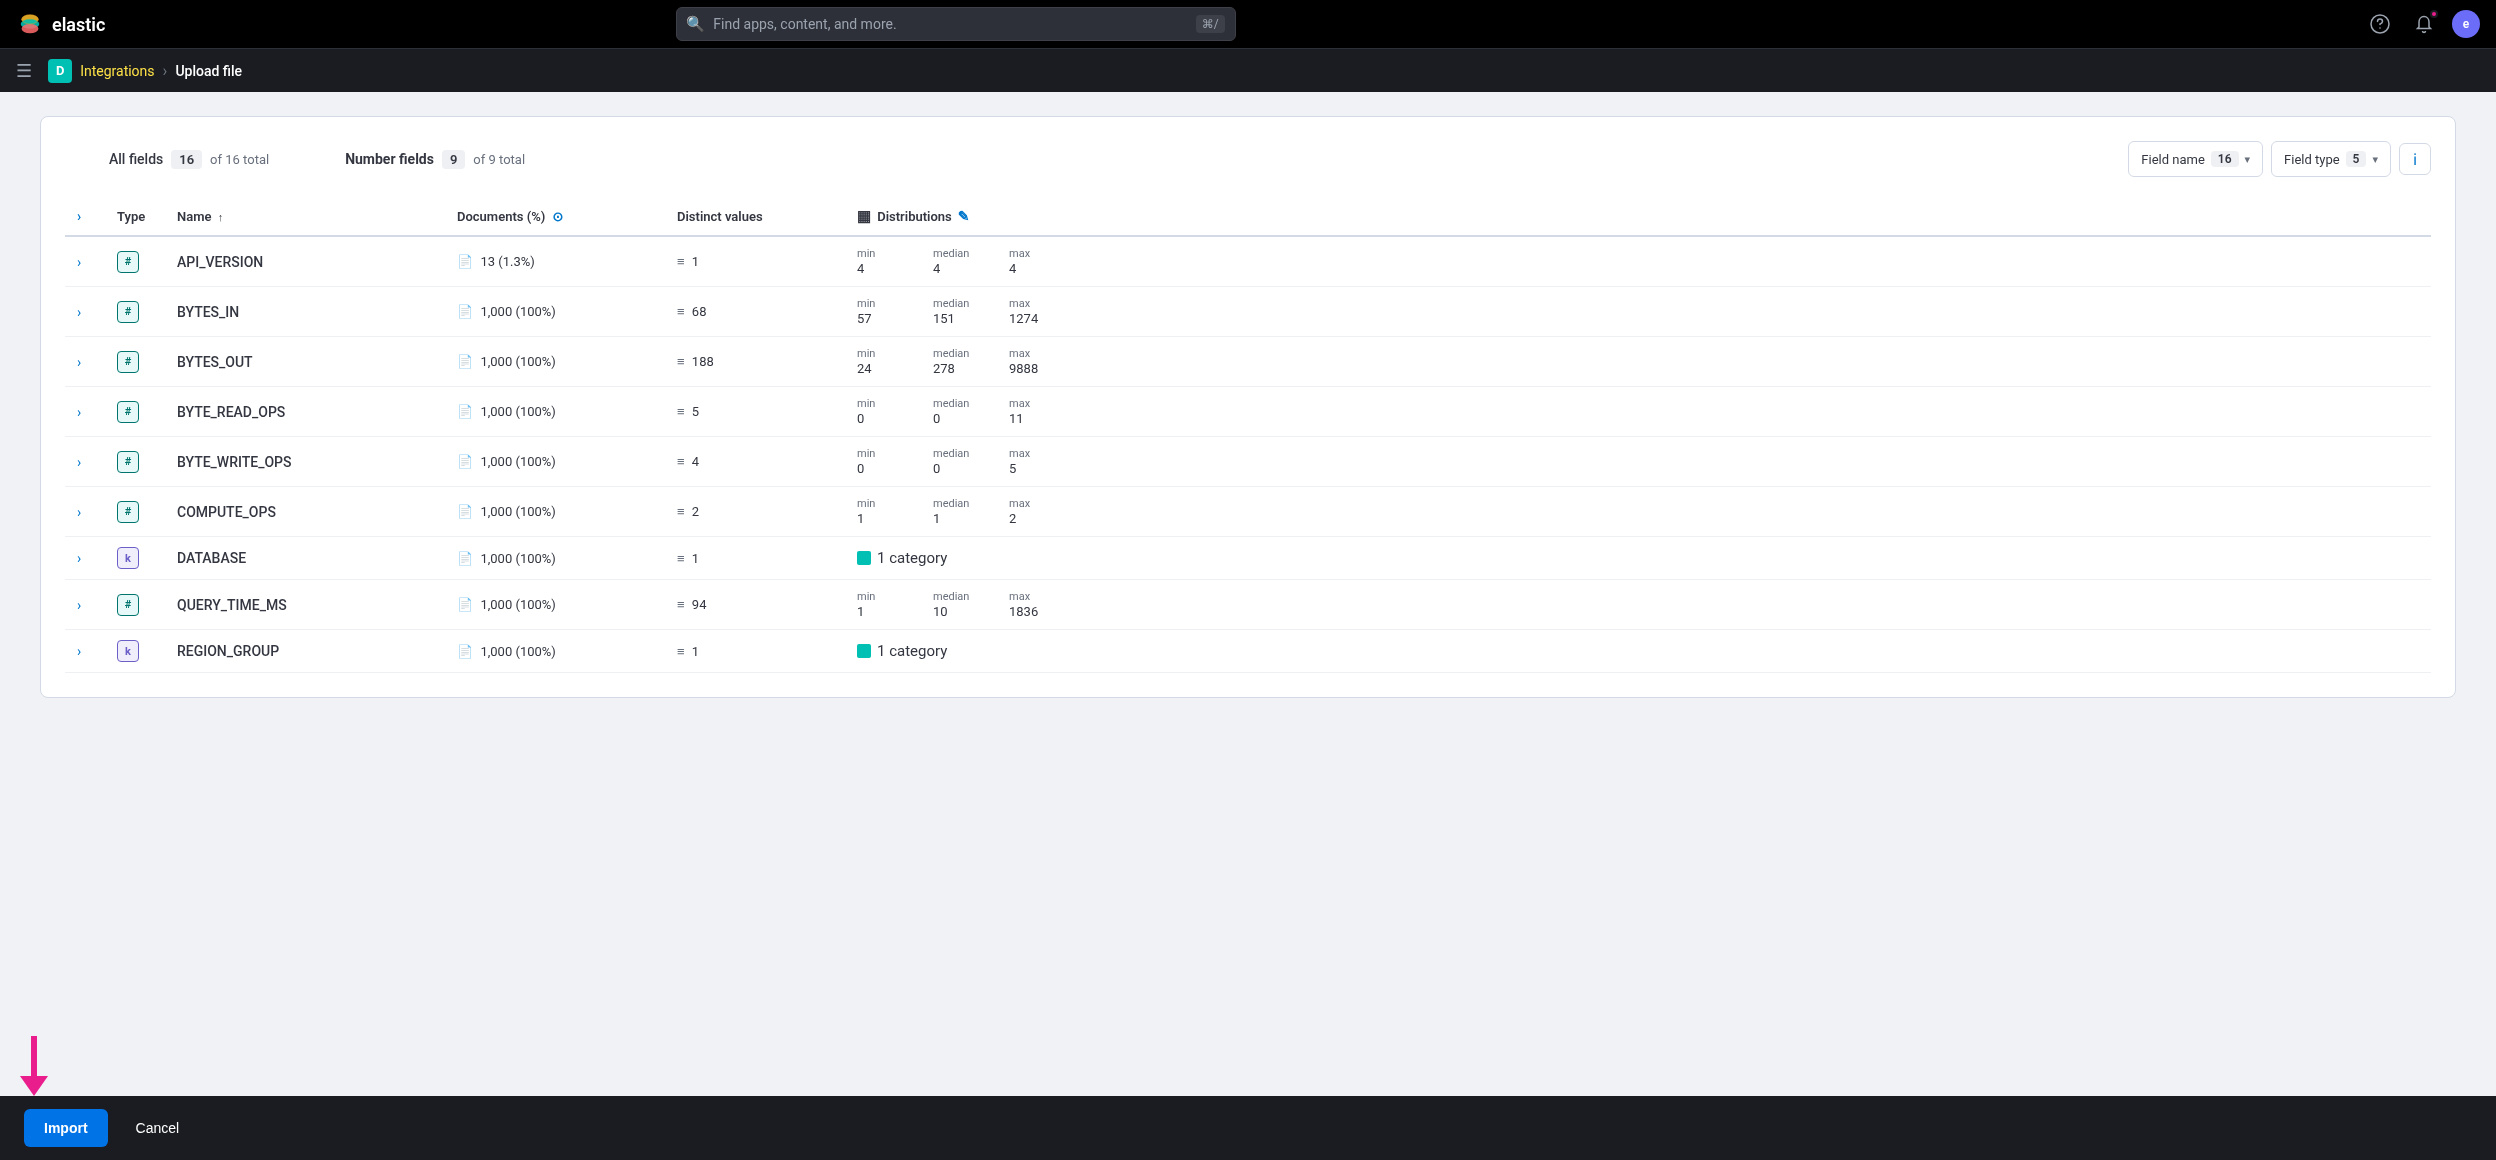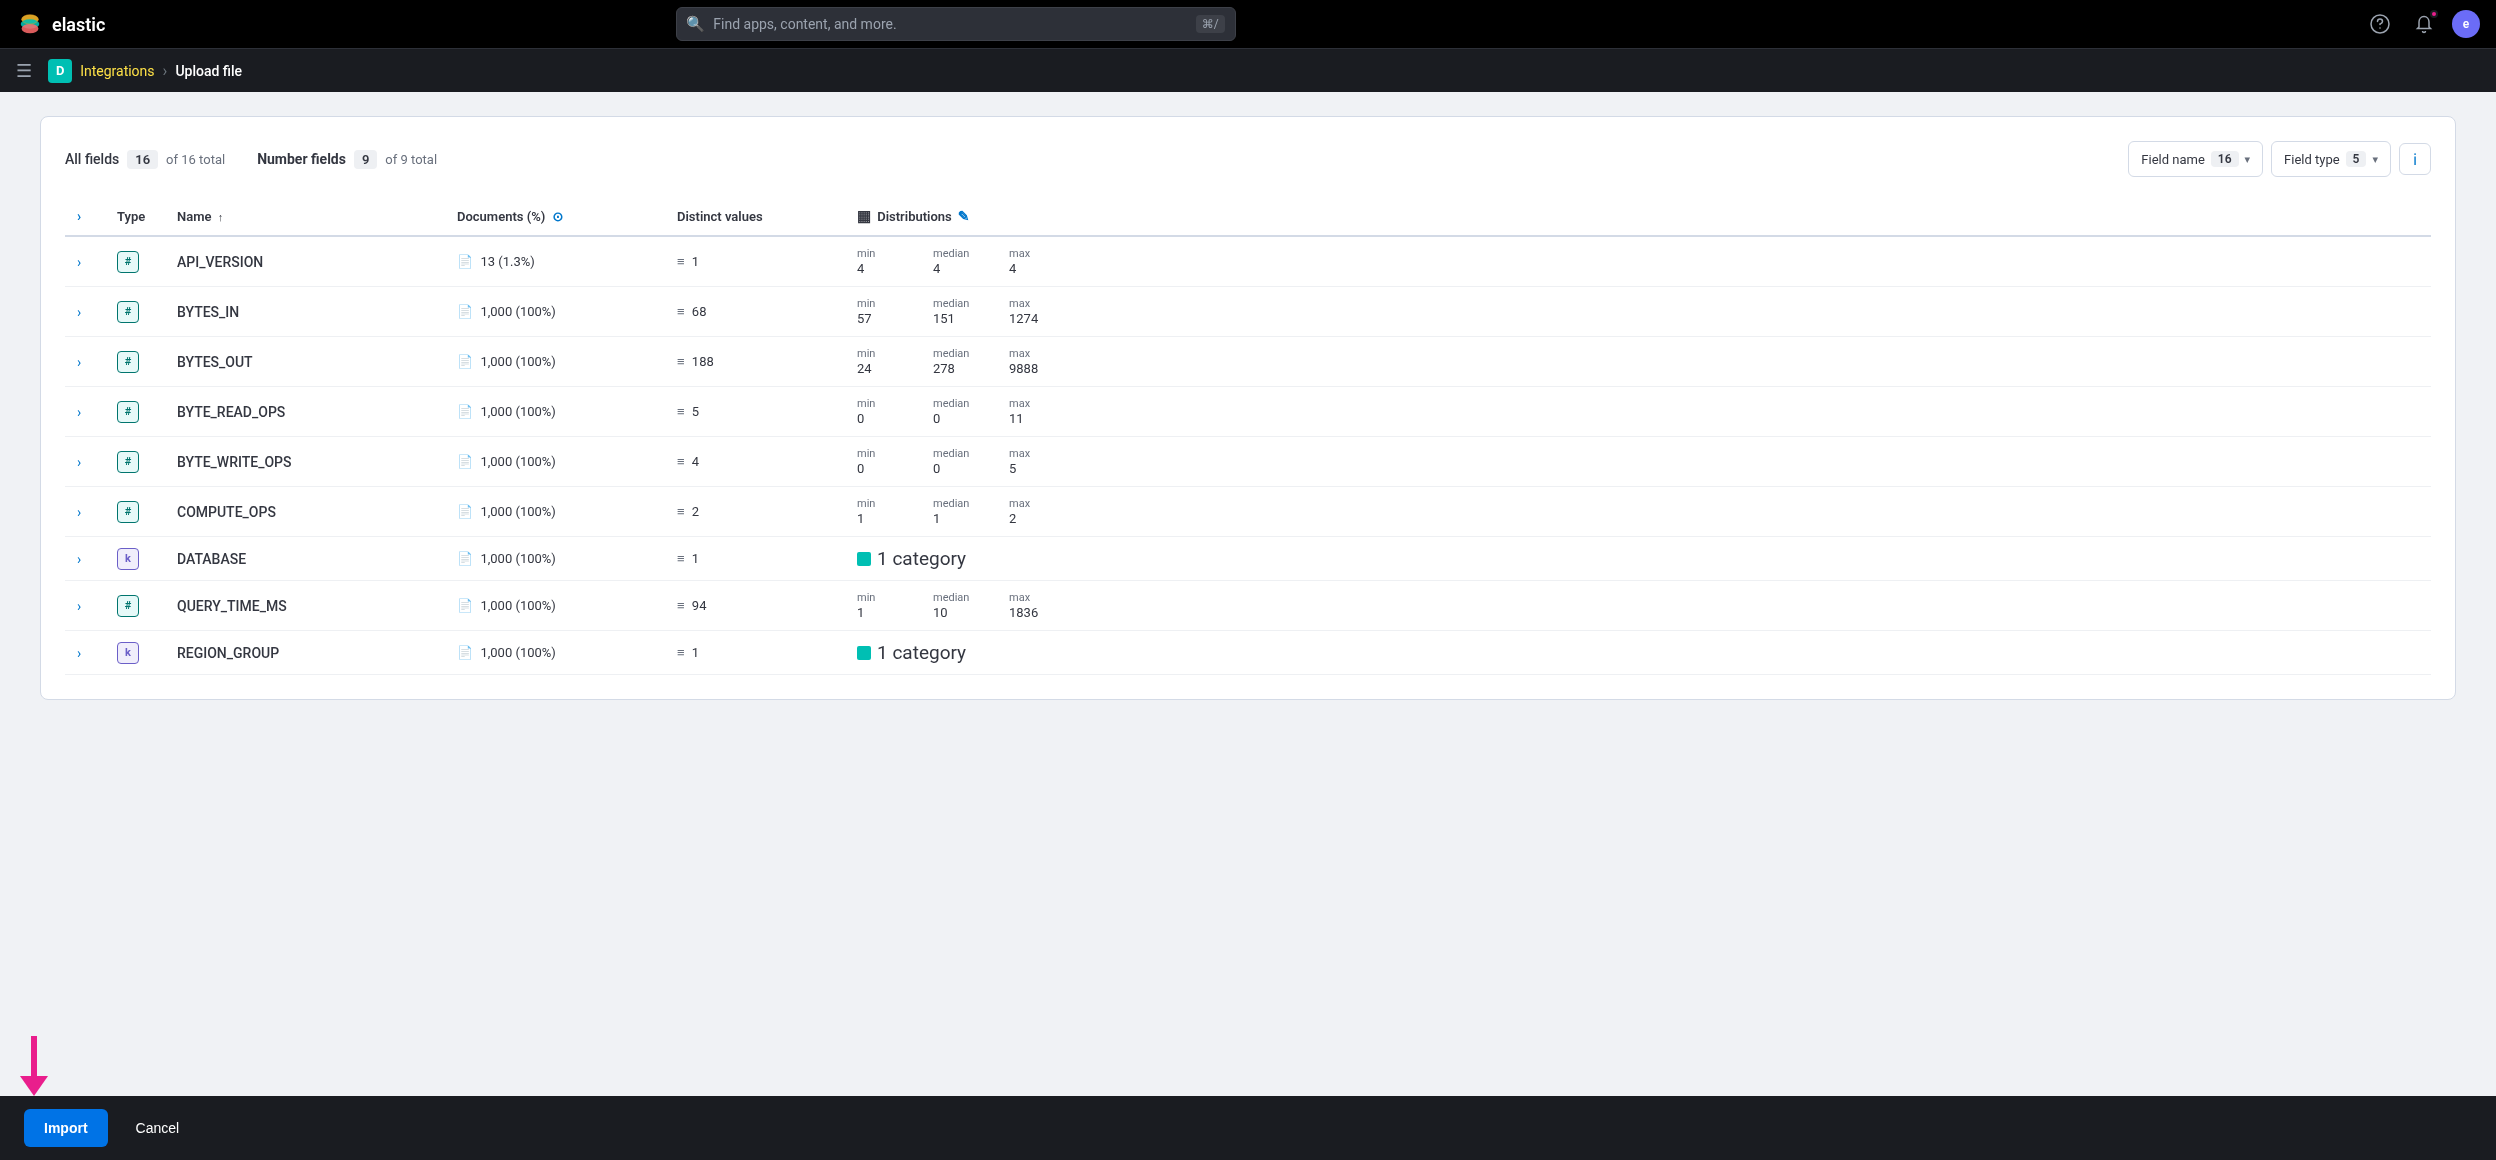--- a/index.html
+++ b/index.html
@@ -152,20 +152,21 @@
     }
     .filter-group {
       display: flex;
       align-items: center;
       gap: 8px;
     }
     .filter-label {
       font-size: 14px;
       color: #343741;
       font-weight: 500;
+      margin-left: 44px;
     }
     .filter-badge {
       background: #eef0f3;
       border-radius: 4px;
       padding: 2px 8px;
       font-size: 13px;
       font-weight: 600;
       color: #343741;
     }
     .filter-total {
@@ -297,21 +298,21 @@
       display: flex;
       align-items: center;
       gap: 6px;
     }
     .cat-bar-rect {
       width: 14px; height: 14px;
       background: #00bfb3;
       border-radius: 2px;
     }
     .cat-label {
-      font-size: 19px;
+      font-size: 15px;
       color: #343741;
     }
     .sort-icon { font-size: 11px; margin-left: 3px; }
 
     
     .bottom-bar {
       background: #1a1c21;
       height: 64px;
       display: flex;
       align-items: center;

